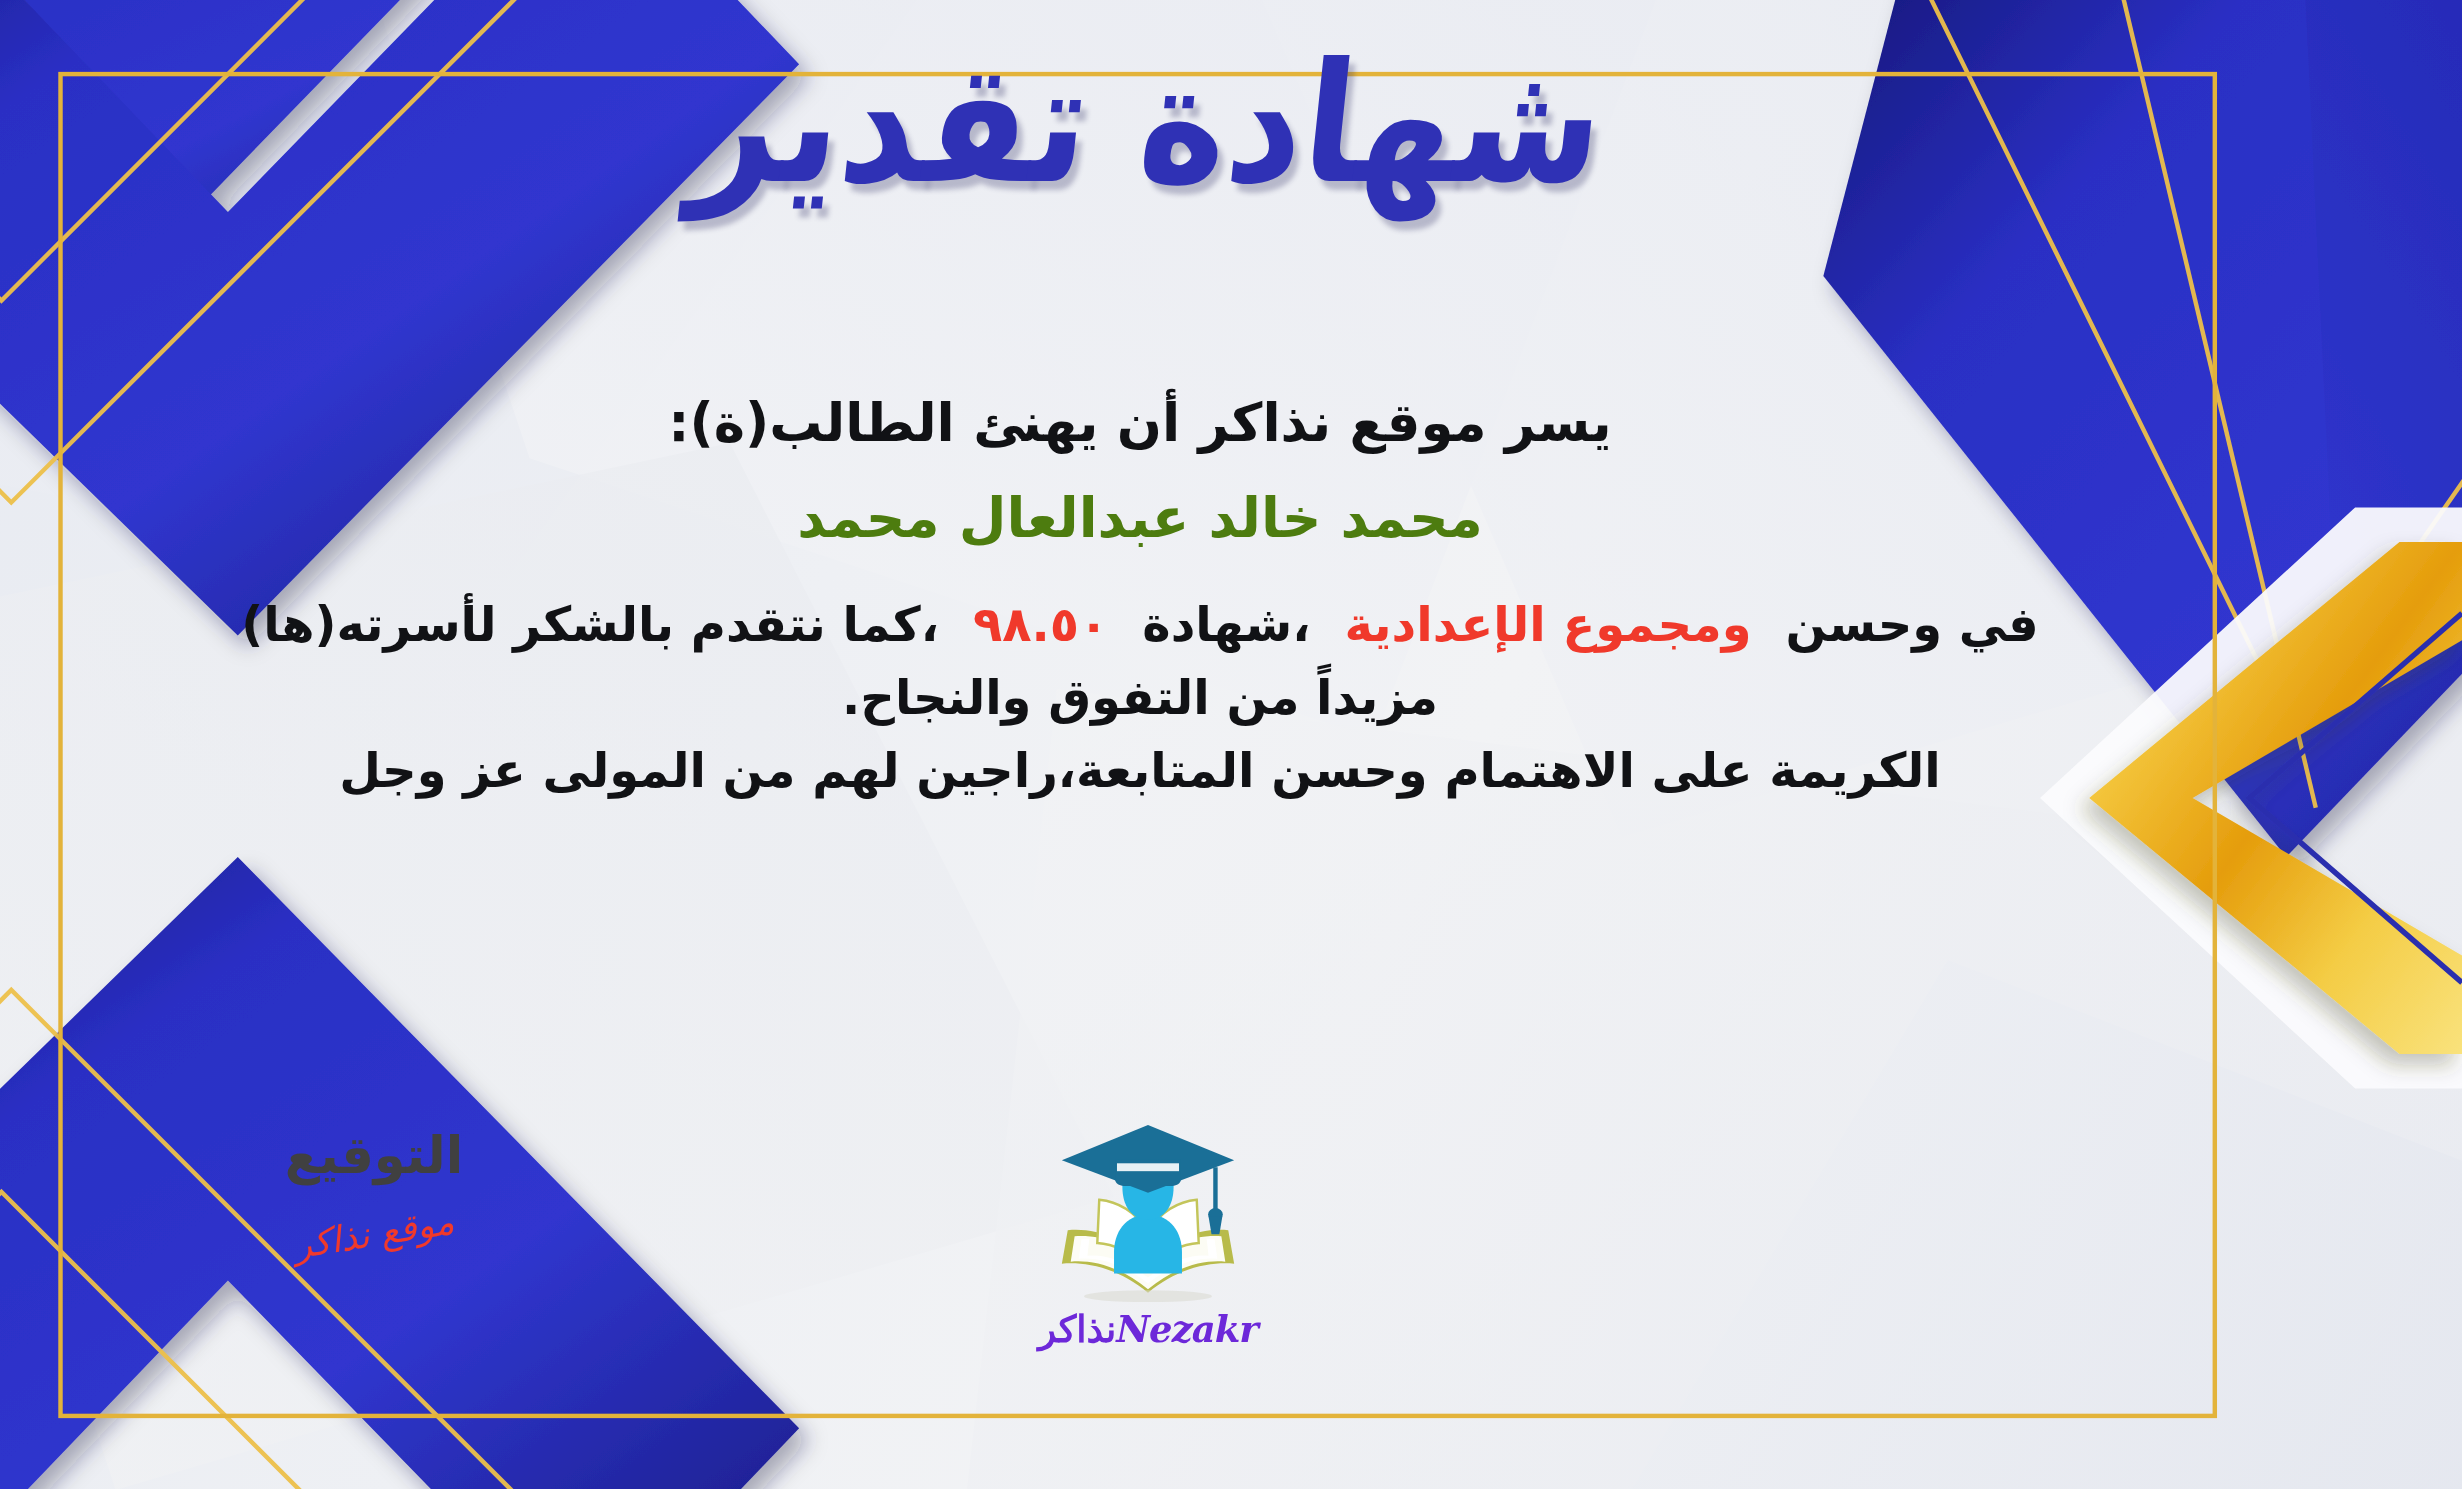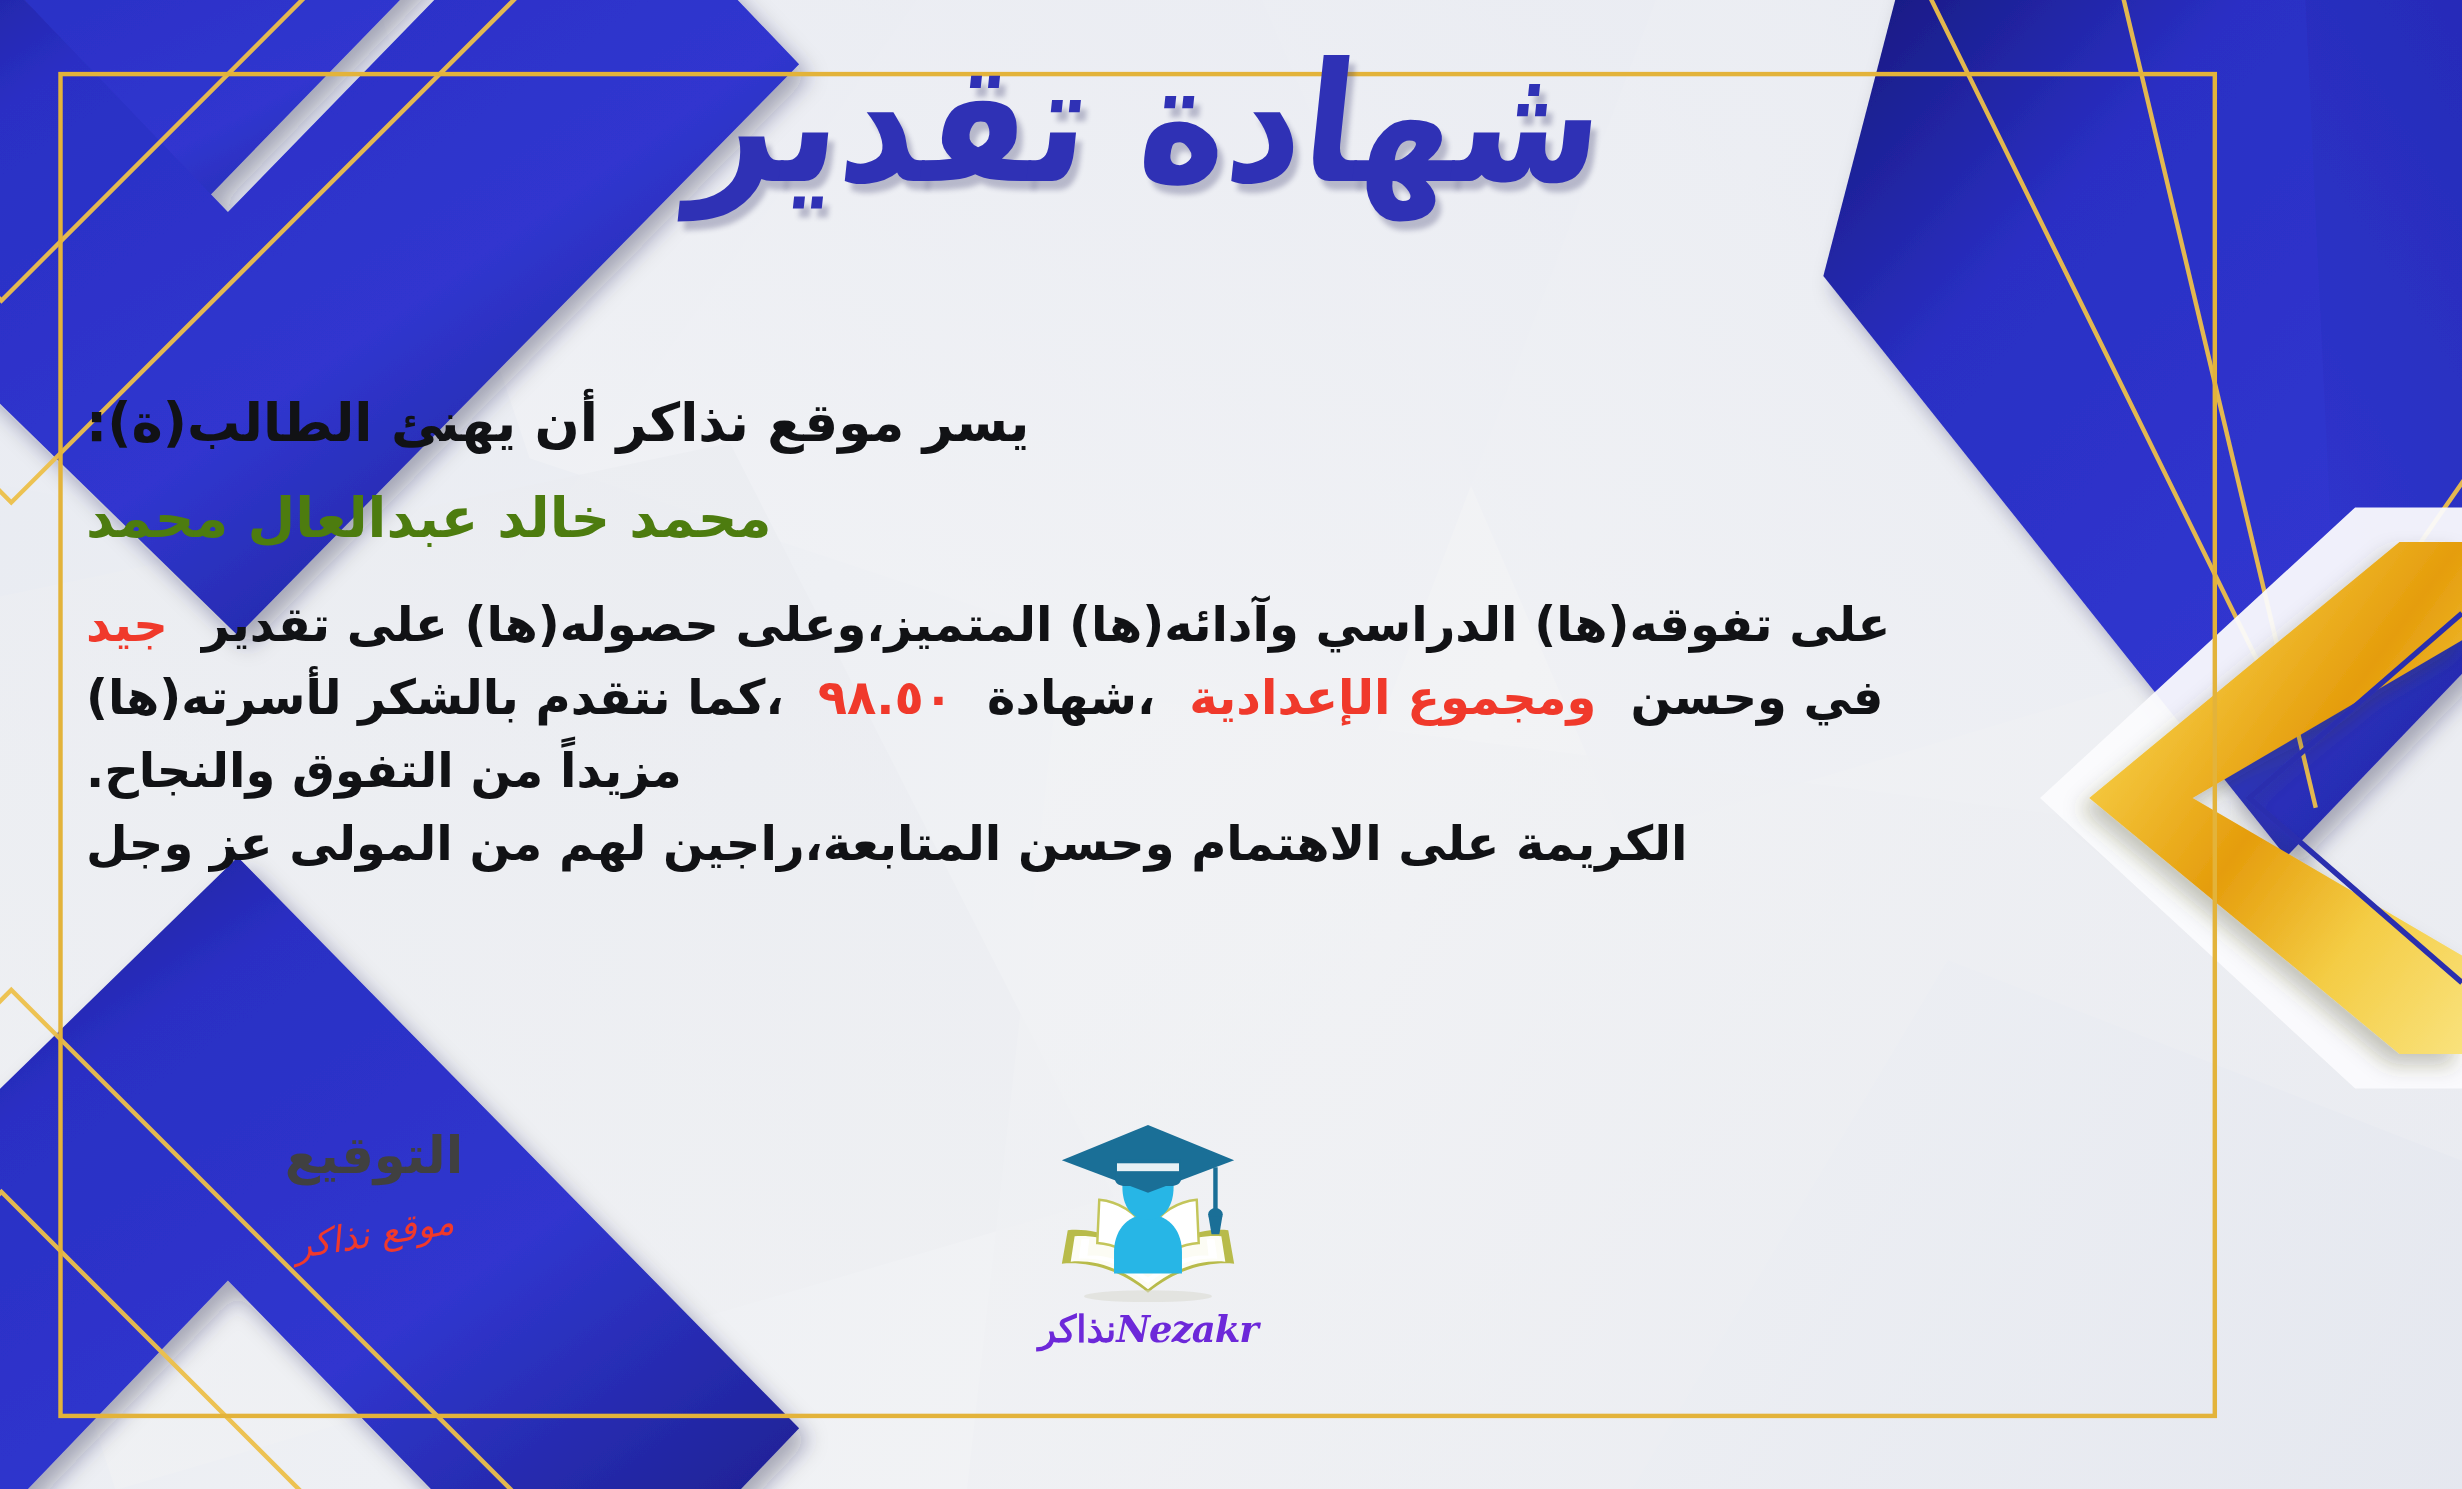--- a/index.html
+++ b/index.html
@@ -53,22 +53,22 @@
     color:#2f31b5;
     letter-spacing:-3px;
     line-height:1.18;
     text-shadow:6.9px 7.9px 4.9px rgba(60,60,110,.30);
     transform:skewX(-6deg) scaleY(1.12);
   }
 
   
   .body-wrap{
     position:absolute;
-    left:252px;right:276px;top:389px;
-    text-align:left;
+    left:260px;right:276px;top:389px;
+    text-align:center;
     color:#111215;
     direction:rtl;
   }
   .intro{
     font-size:53px;
     font-weight:600;
     line-height:1.28;
     margin:0 0 29.5px 0;
     letter-spacing:-0.5px;
   }
@@ -216,21 +216,20 @@
     <span class="title">شهادة تقدير</span>
   </div>
 
   <div class="body-wrap">
 
     <p class="intro">يسر موقع نذاكر أن يهنئ الطالب(ة):</p>
 
     <p class="student-name">محمد خالد عبدالعال محمد</p>
 
     <p class="para">
-      <span class="ln"><span>على تفوقه(ها) الدراسي وآدائه(ها) المتميز،وعلى حصوله(ها) على تقدير</span><span class="sp"></span><span class="hl">جيد</span></span>
 
       <span class="ln"><span>في وحسن</span><span class="sp"></span><span class="hl">ومجموع الإعدادية</span><span class="sp"></span><span>،شهادة</span><span class="sp"></span><span class="hl">٩٨.٥٠</span><span class="sp"></span><span>،كما نتقدم بالشكر لأسرته(ها)</span></span>
 
       <span class="ln">مزيداً من التفوق والنجاح.</span>
       <span class="ln">الكريمة على الاهتمام وحسن المتابعة،راجين لهم من المولى عز وجل</span>
     </p>
   </div>
 
   <div class="footer">
 

